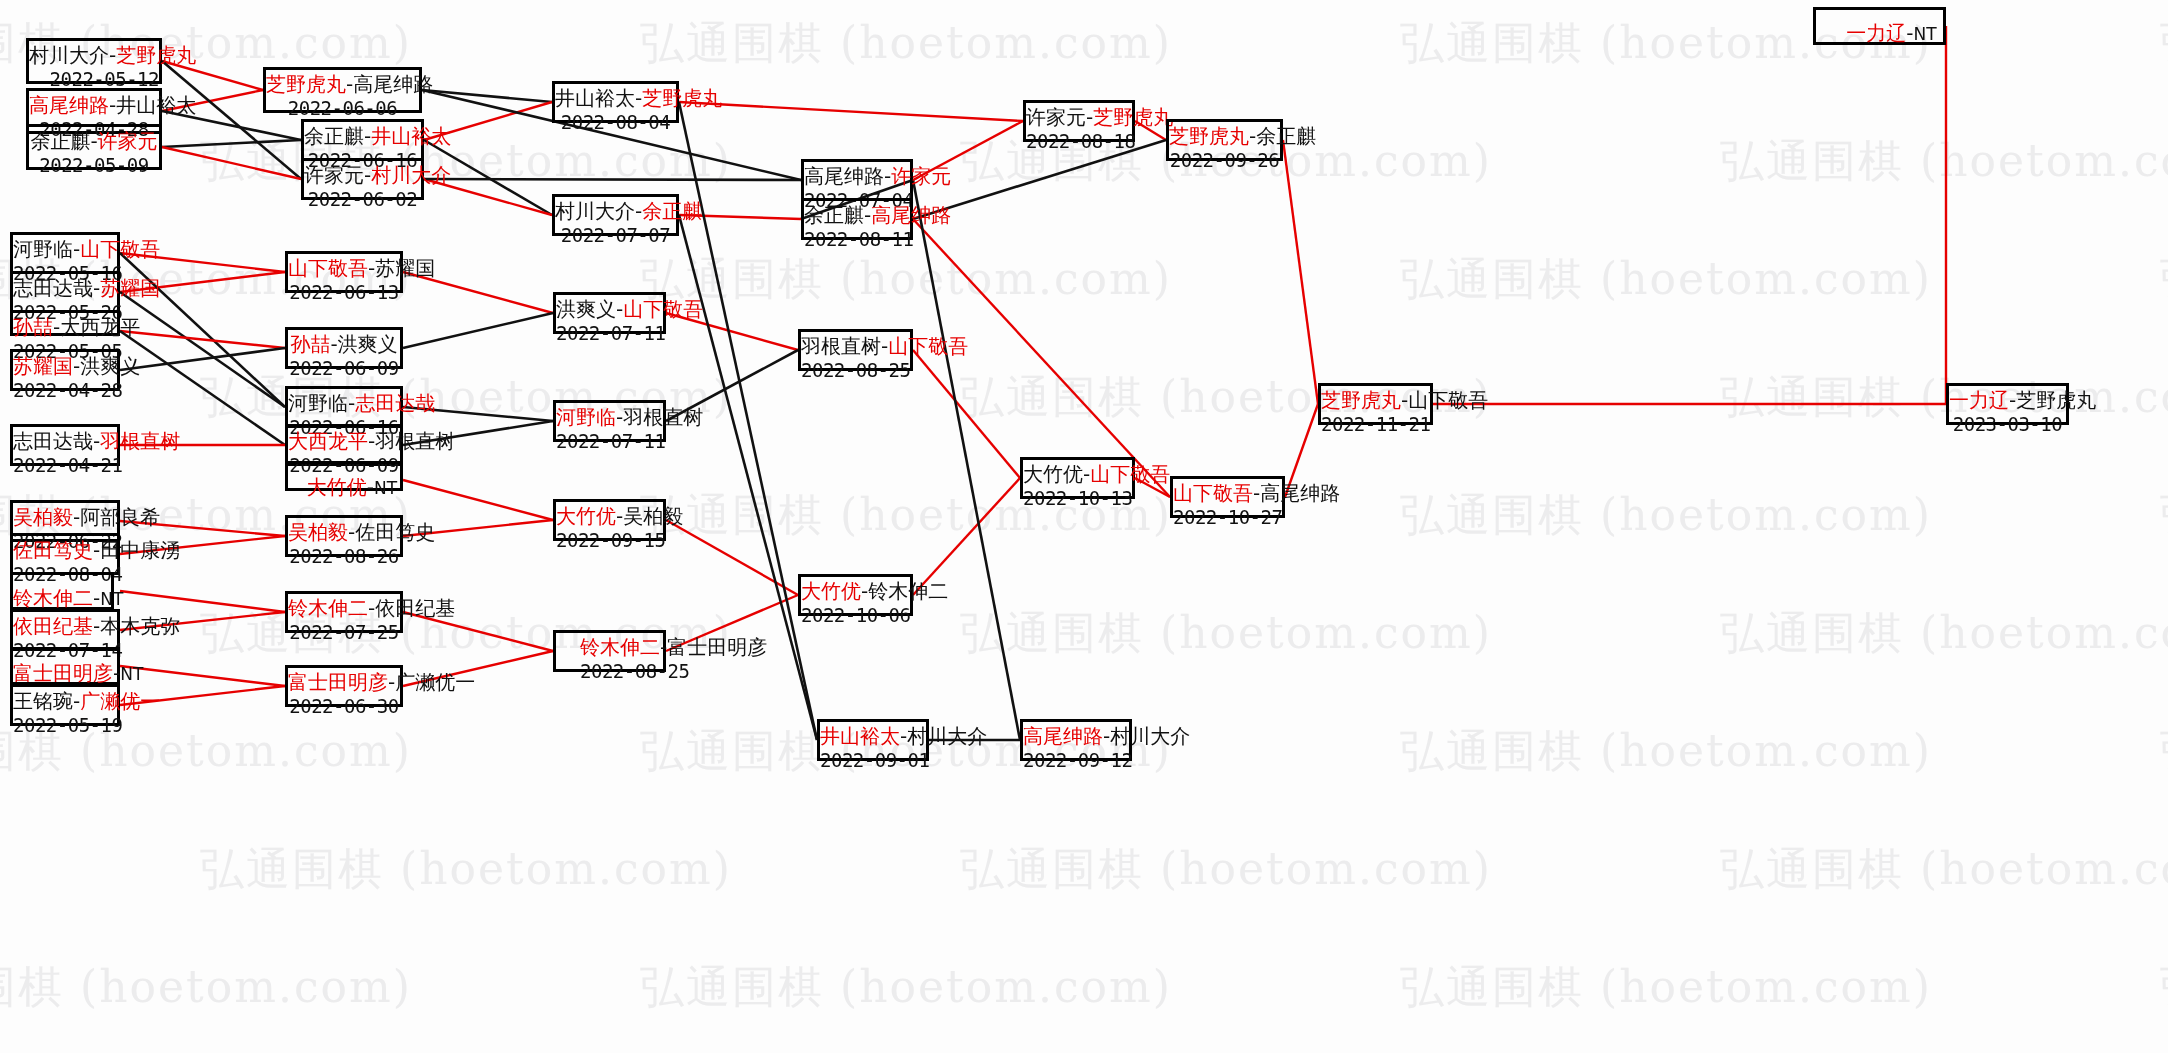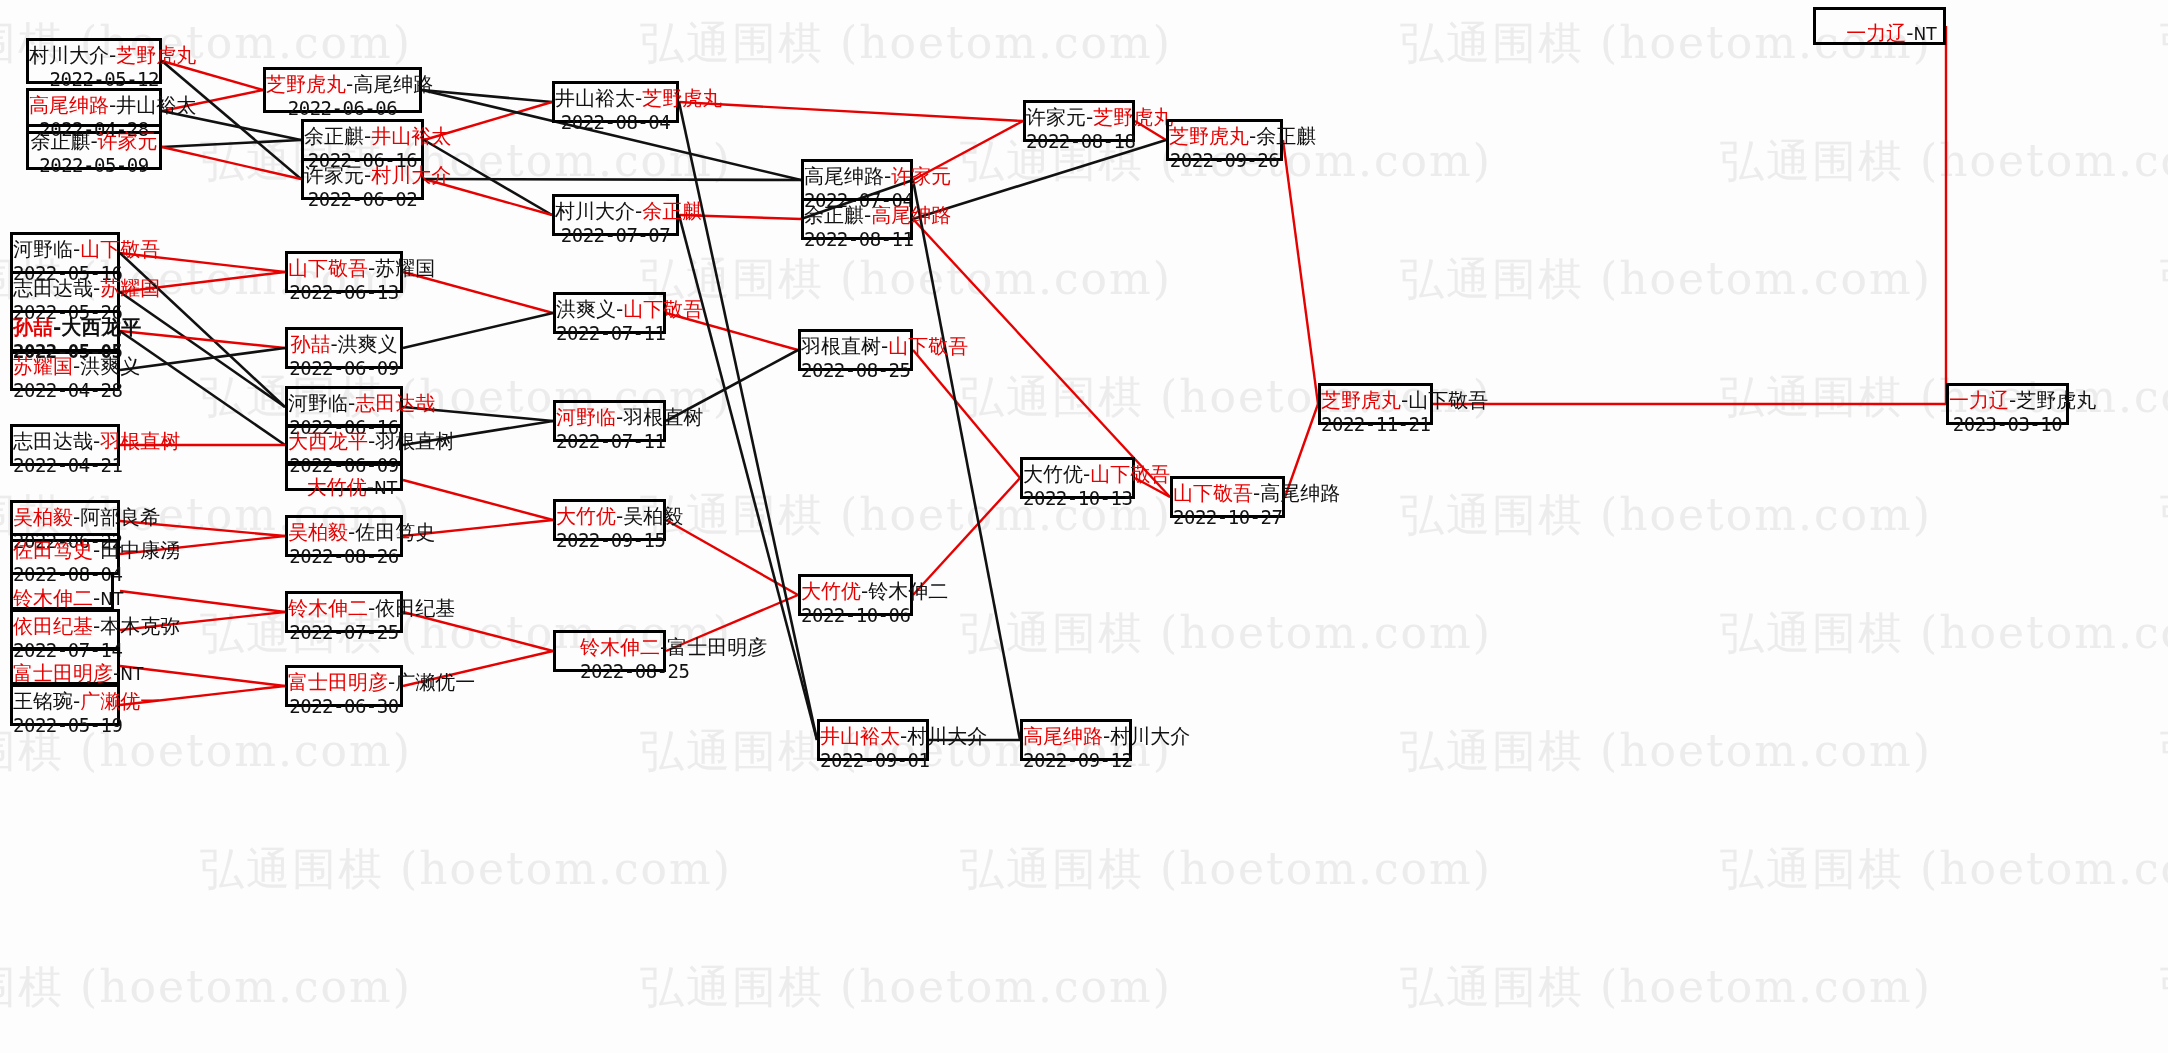--- a/index.html
+++ b/index.html
@@ -220,21 +220,21 @@
         <div class="date">2022-09-26</div>
       </div>
       <div class="match" style="left: 10px; top: 232px; width: 110px; height: 42px; border-color: rgb(0, 0, 0);">
         <div class="players"><span class="l">河野临</span><span class="sep">-</span><span class="w" style="color: rgb(230, 0, 0);">山下敬吾</span></div>
         <div class="date">2022-05-16</div>
       </div>
       <div class="match" style="left: 10px; top: 271px; width: 110px; height: 42px; border-color: rgb(0, 0, 0);">
         <div class="players"><span class="l">志田达哉</span><span class="sep">-</span><span class="w" style="color: rgb(230, 0, 0);">苏耀国</span></div>
         <div class="date">2022-05-26</div>
       </div>
-      <div class="match" style="left: 10px; top: 310px; width: 110px; height: 44px; border-color: rgb(0, 0, 0); font-weight: bold;">
+      <div class="match" style="left: 10px; top: 310px; width: 110px; height: 26px; border-color: rgb(0, 0, 0);">
         <div class="players"><span class="w" style="color: rgb(230, 0, 0);">孙喆</span><span class="sep">-</span><span class="l">大西龙平</span></div>
         <div class="date">2022-05-05</div>
       </div>
       <div class="match" style="left: 10px; top: 349px; width: 110px; height: 42px; border-color: rgb(0, 0, 0);">
         <div class="players"><span class="w" style="color: rgb(230, 0, 0);">苏耀国</span><span class="sep">-</span><span class="l">洪爽义</span></div>
         <div class="date">2022-04-28</div>
       </div>
       <div class="match" style="left: 10px; top: 424px; width: 110px; height: 42px; border-color: rgb(0, 0, 0);">
         <div class="players"><span class="l">志田达哉</span><span class="sep">-</span><span class="w" style="color: rgb(230, 0, 0);">羽根直树</span></div>
         <div class="date">2022-04-21</div>

